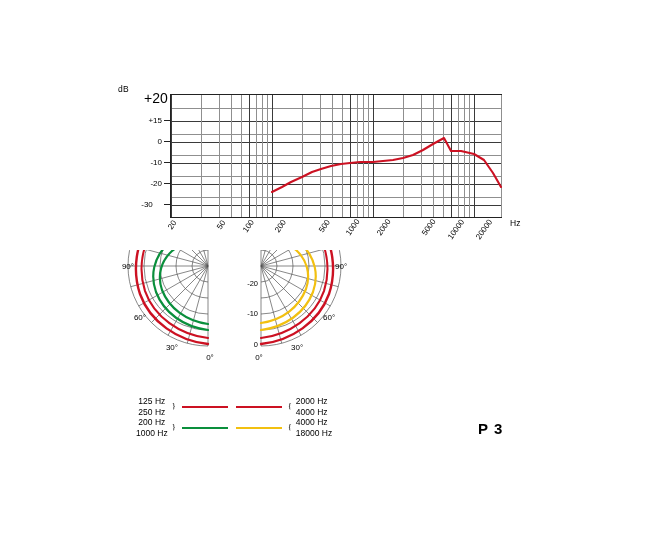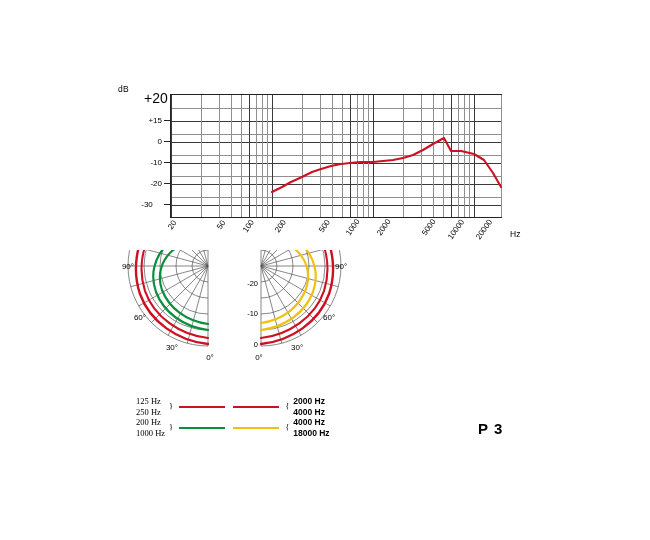--- a/index.html
+++ b/index.html
@@ -43,22 +43,22 @@
   #hz-label{position:absolute;font-size:8.5px;}
 
   
   #polar-block{position:absolute;left:113px;top:250px;width:320px;height:145px;}
   #polar-block svg{position:absolute;left:0;top:0;}
 
   
   #legend{position:absolute;left:136px;top:396px;font-size:8.5px;line-height:10.5px;}
   #legend table{border-collapse:collapse;}
   #legend td{padding:0;font-size:8.5px;line-height:10.5px;vertical-align:middle;}
-  .lg-txt{text-align:left;padding-right:2px !important;white-space:nowrap;font-family:Liberation Serif, serif;}
-  .lg-txt-r{text-align:left;padding-left:2px !important;white-space:nowrap;font-weight:bold;}
+  .lg-txt{text-align:center;padding-right:2px !important;white-space:nowrap;}
+  .lg-txt-r{text-align:left;padding-left:2px !important;white-space:nowrap;}
   .brace{font-size:26px;line-height:10px;padding:0 2px !important;font-family:"Liberation Serif",serif;}
   .swatch{width:46px;height:2px;display:block;}
   .sw-cell{padding:0 4px !important;}
 
   
   #model-code{
     position:absolute;left:478px;top:420px;
     font-size:15px;font-weight:bold;letter-spacing:1px;
   }
 </style>
@@ -136,21 +136,21 @@
     <div class="xlab" style="left:97px;top:140px;">50</div>
     <div class="xlab" style="left:123px;top:143px;">100</div>
     <div class="xlab" style="left:155px;top:143px;">200</div>
     <div class="xlab" style="left:199px;top:143px;">500</div>
     <div class="xlab" style="left:226px;top:146px;">1000</div>
     <div class="xlab" style="left:257px;top:146px;">2000</div>
     <div class="xlab" style="left:302px;top:146px;">5000</div>
     <div class="xlab" style="left:328px;top:150px;">10000</div>
     <div class="xlab" style="left:356px;top:150px;">20000</div>
 
-    <div id="hz-label" style="left:392px;top:143px;">Hz</div>
+    <div id="hz-label" style="left:392px;top:132px;">Hz</div>
   </div>
 
   <div id="polar-block">
     <svg width="320" height="145" viewBox="0 0 320 145">
 
       <g transform="translate(95,16)">
 
         <path d="M 0,-80 A 80,80 0 0 0 0,80" fill="none" stroke="#555" stroke-width="0.7"></path>
         <path d="M 0,-64 A 64,64 0 0 0 0,64" fill="none" stroke="#555" stroke-width="0.7"></path>
         <path d="M 0,-48 A 48,48 0 0 0 0,48" fill="none" stroke="#555" stroke-width="0.7"></path>

